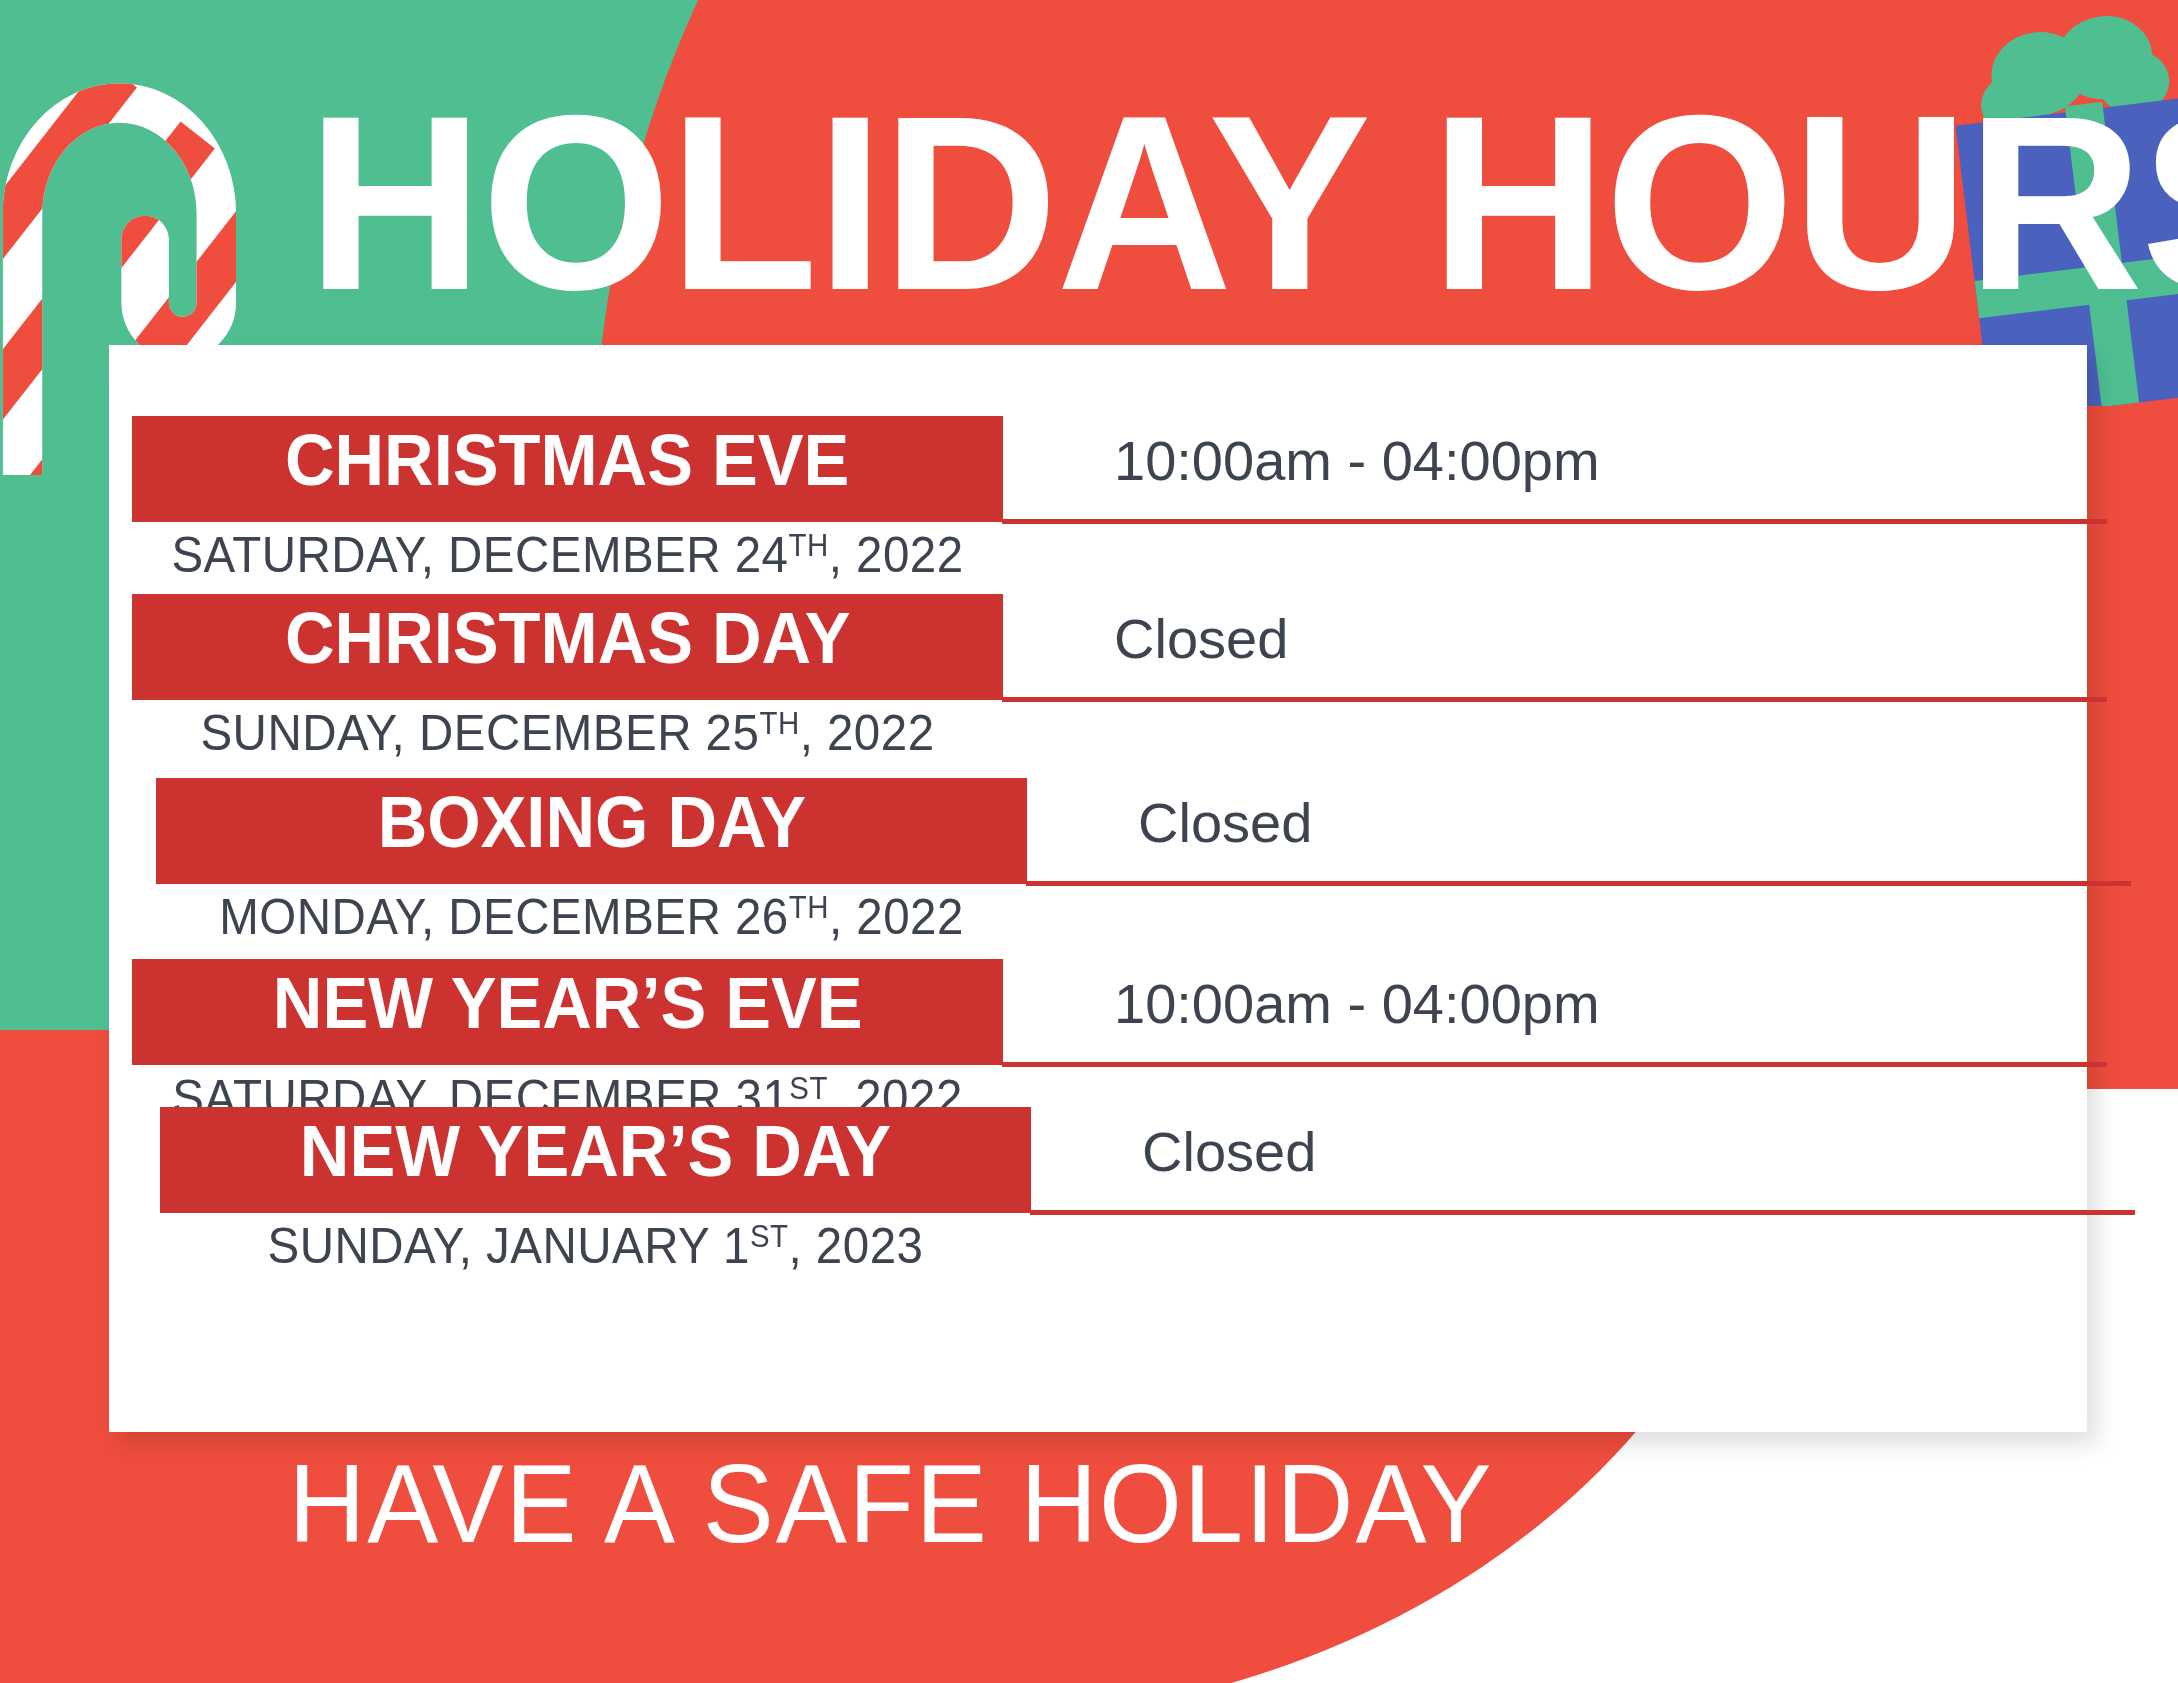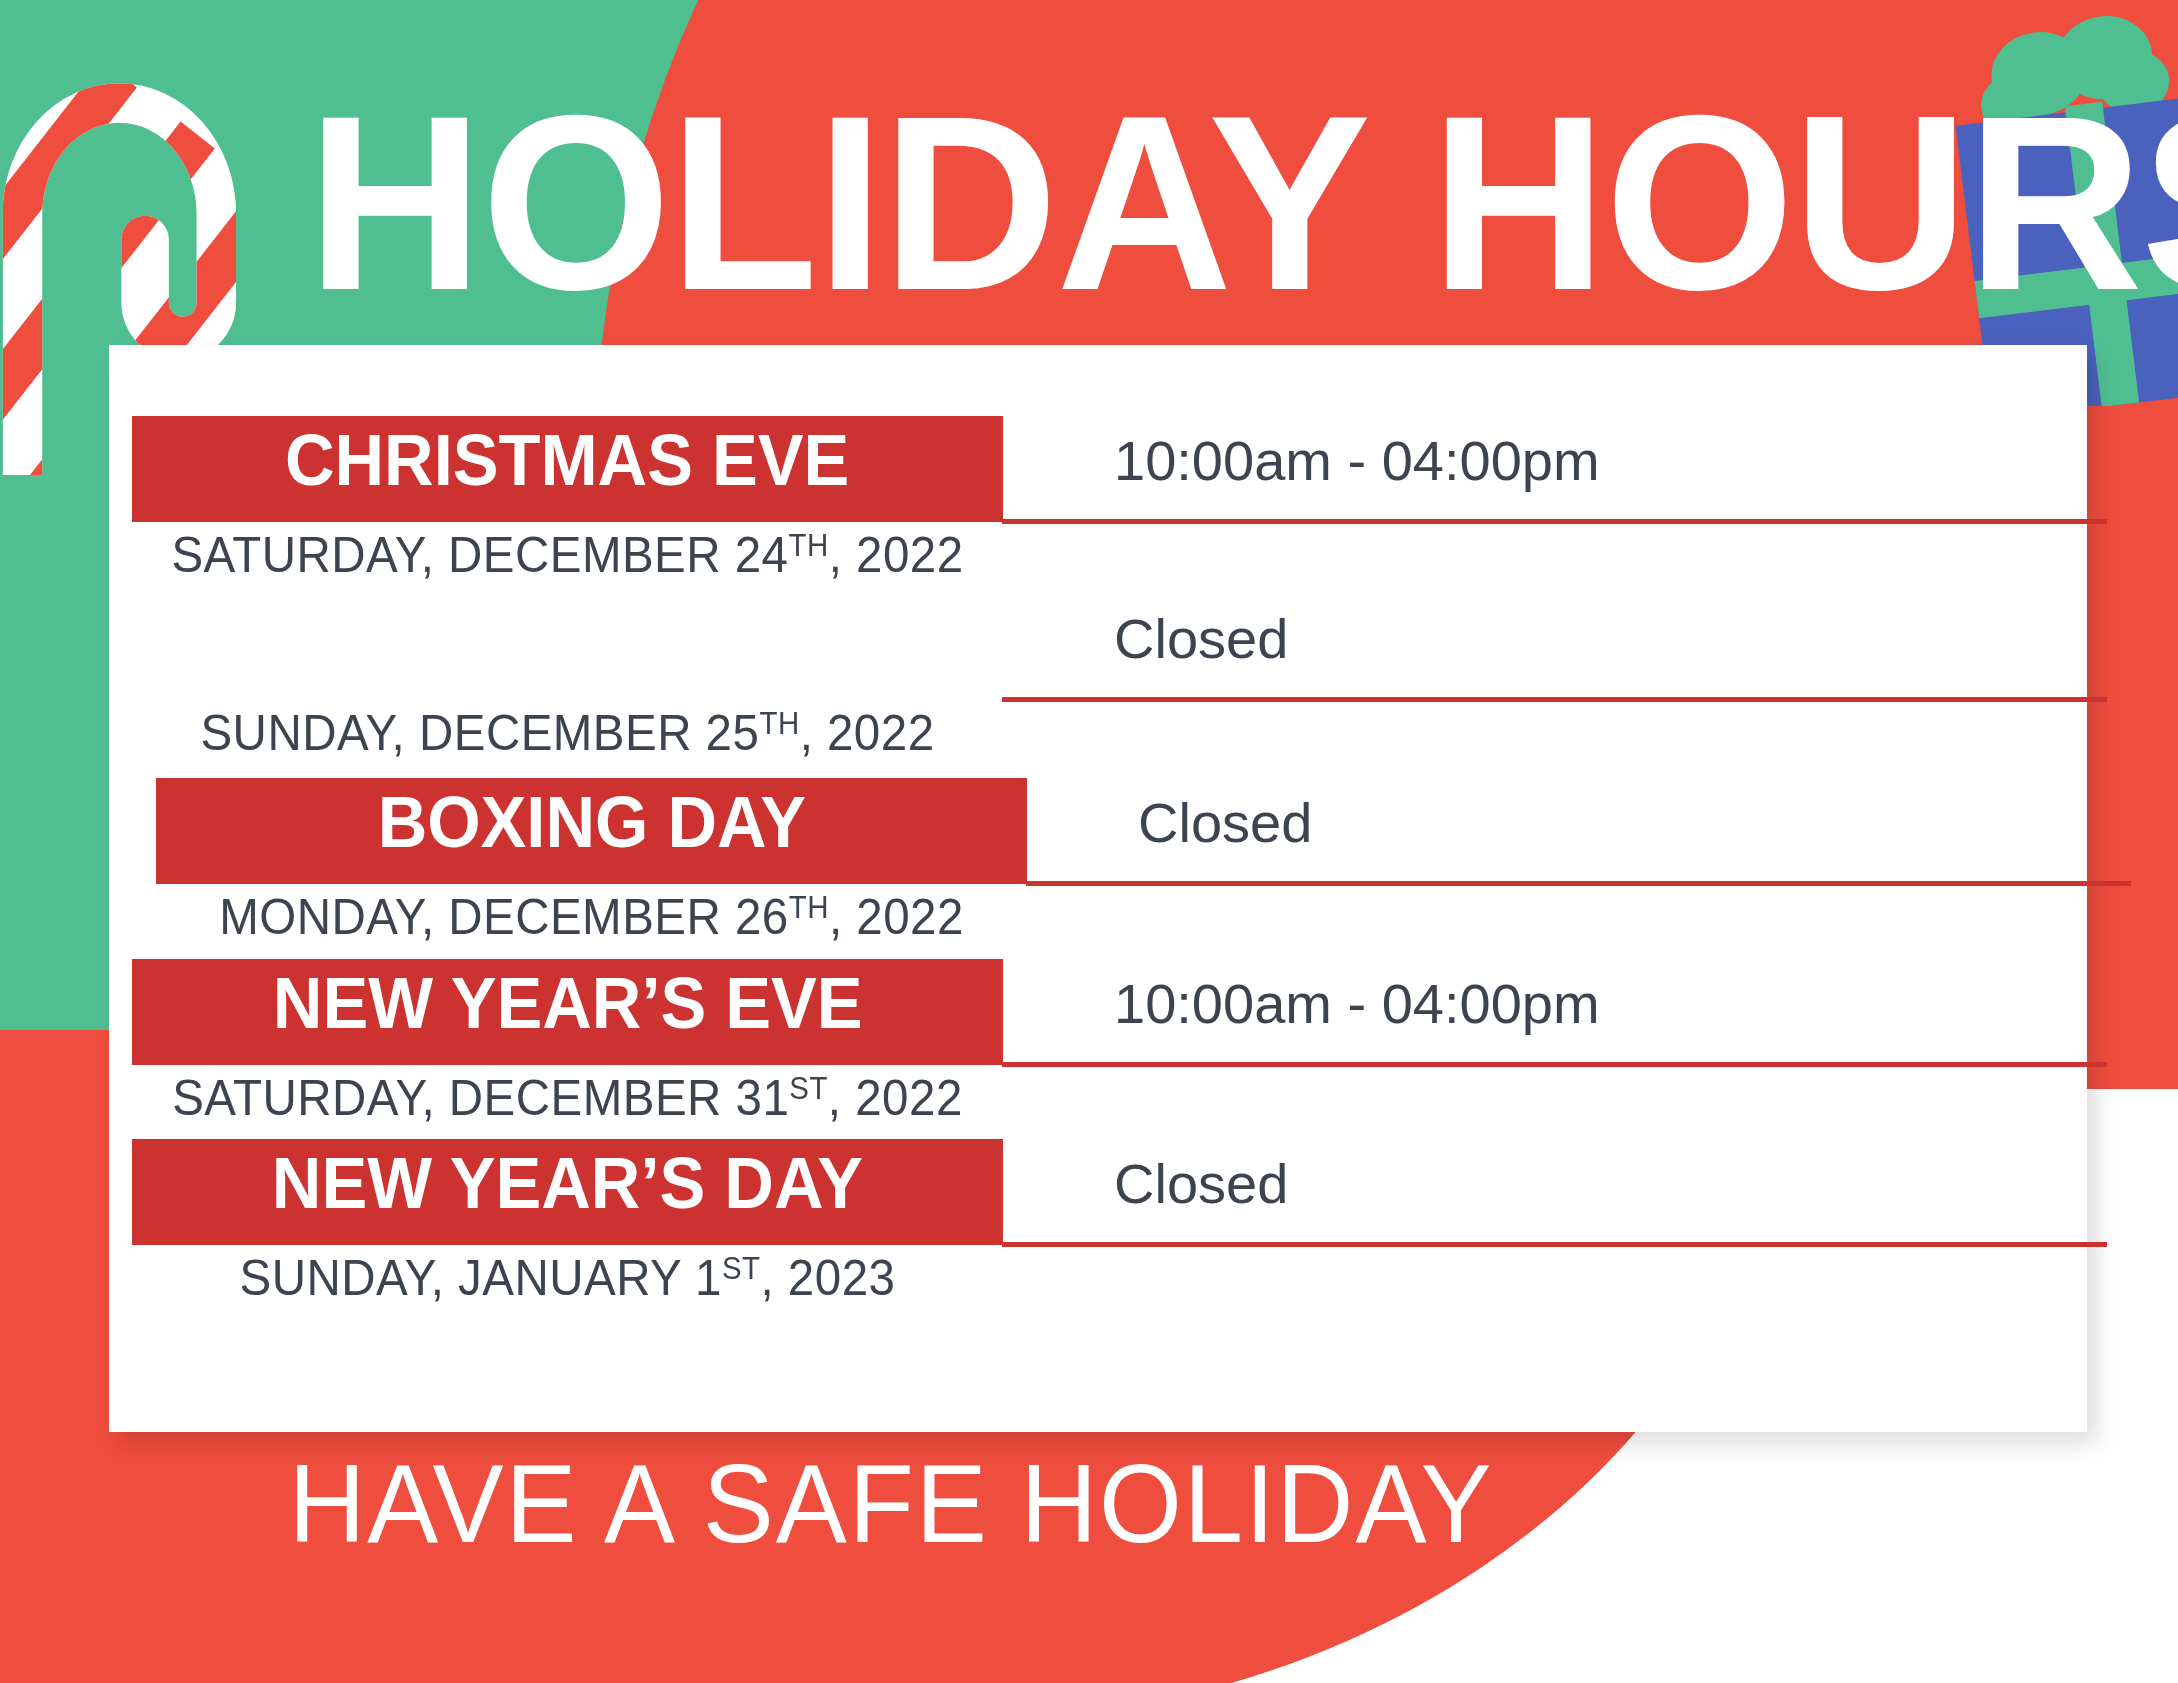--- a/index.html
+++ b/index.html
@@ -117,21 +117,21 @@
   .row {
     position: absolute;
     left: 0;
     width: 100%;
     height: 180px;
   }
   .row-0 { top: 71px; }
   .row-1 { top: 249px; }
   .row-2 { top: 433px; margin-left: 24px; }
   .row-3 { top: 614px; }
-  .row-4 { top: 794px; }
+  .row-4 { top: 762px; margin-left: 28px; }
 
   .band {
     position: absolute;
     left: 23px;
     top: 0;
     width: 871px;
     height: 106px;
     background: #cc3230;
     display: flex;
     align-items: center;
@@ -286,20 +286,23 @@
       <div class="row row-0">
         <div class="band">
           <span class="band-label">CHRISTMAS EVE</span>
         </div>
         <div class="rule"></div>
         <div class="hours">10:00am - 04:00pm</div>
         <div class="date"><span>SATURDAY, DECEMBER 24</span><sup>TH</sup><span>, 2022</span></div>
       </div>
 
       <div class="row row-1">
+        <div class="band">
+          <span class="band-label">CHRISTMAS DAY</span>
+        </div>
         <div class="rule"></div>
         <div class="hours">Closed</div>
         <div class="date"><span>SUNDAY, DECEMBER 25</span><sup>TH</sup><span>, 2022</span></div>
       </div>
 
       <div class="row row-2">
         <div class="band">
           <span class="band-label">BOXING DAY</span>
         </div>
         <div class="rule"></div>

